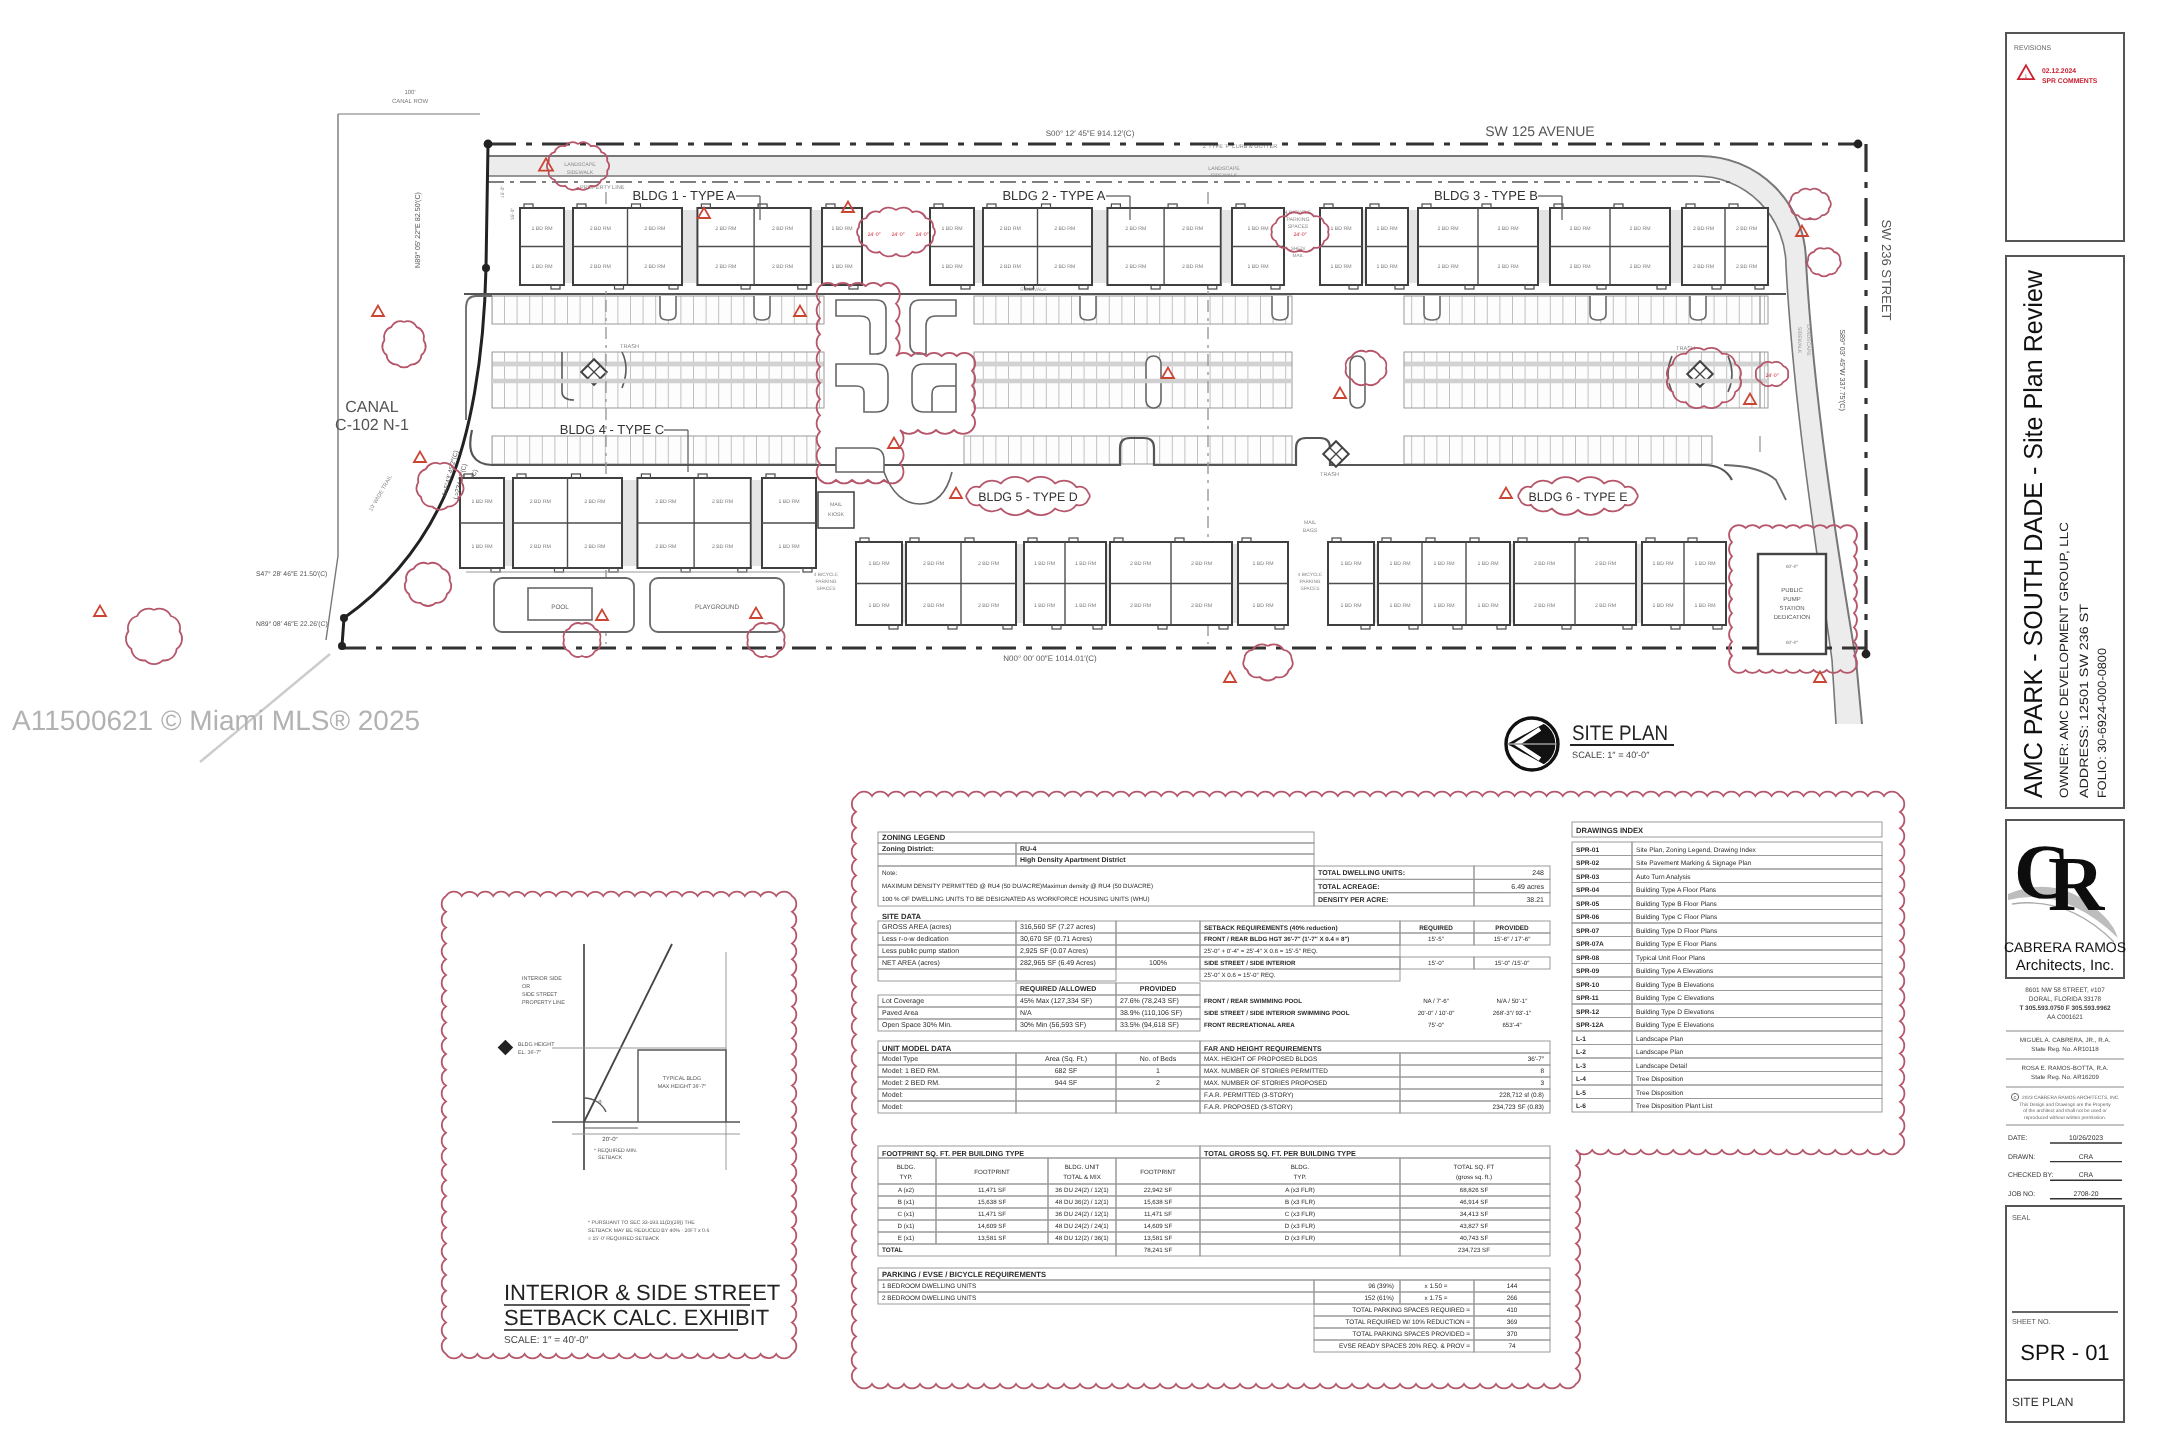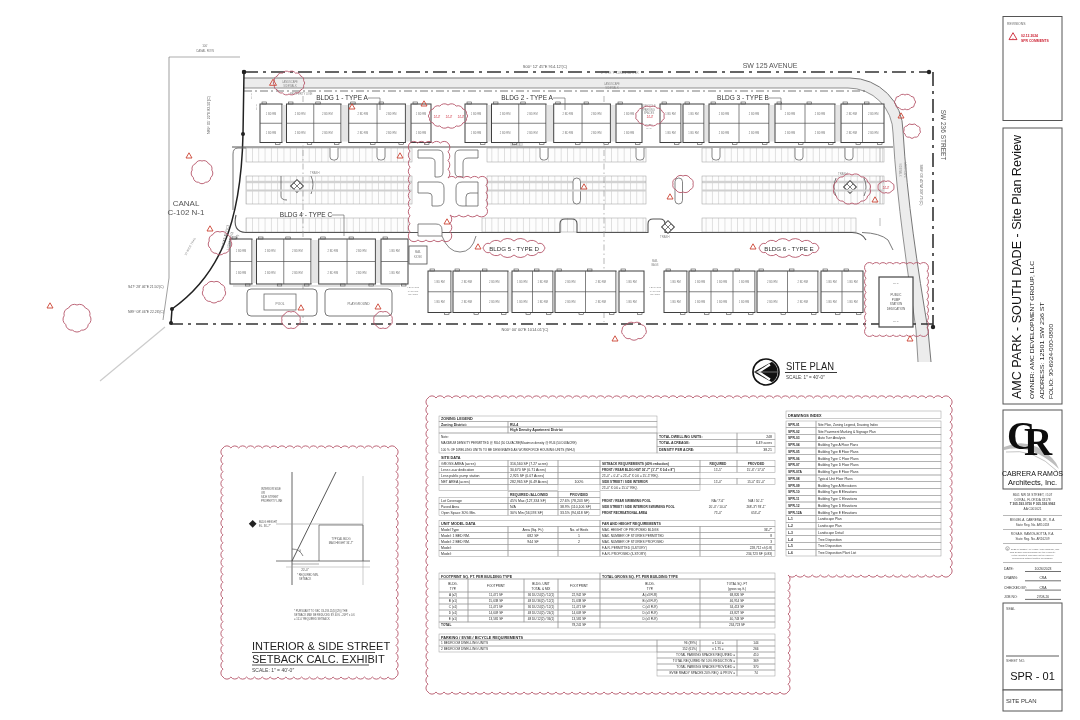--- a/index.html
+++ b/index.html
@@ -1034,12 +1034,13 @@
 <text x="1006" y="610" font-family="Liberation Sans, sans-serif" font-size="3.6" text-anchor="start" fill="#555" font-weight="normal">SEAL</text>
 <line x1="1006" y1="656" x2="1059" y2="656" stroke="#333" stroke-width="0.8" stroke-linecap="butt"></line>
 <text x="1006" y="662" font-family="Liberation Sans, sans-serif" font-size="3.6" text-anchor="start" fill="#555" font-weight="normal">SHEET NO.</text>
 
 <text x="1032.5" y="680" font-family="Liberation Sans, sans-serif" font-size="11" text-anchor="middle" fill="#111" font-weight="normal">SPR - 01</text>
 
 <rect x="1003" y="690" width="59" height="21" fill="#fff" stroke="#555" stroke-width="1"></rect>
 <text x="1006" y="703" font-family="Liberation Sans, sans-serif" font-size="6" text-anchor="start" fill="#333" font-weight="normal">SITE PLAN</text>
 </svg>
 
+<div class="abs" style="left:6px;top:352px;font-size:14px;color:#b2b2b2">A11500621 © Miami MLS® 2025</div>
 </div>
 </body></html>

